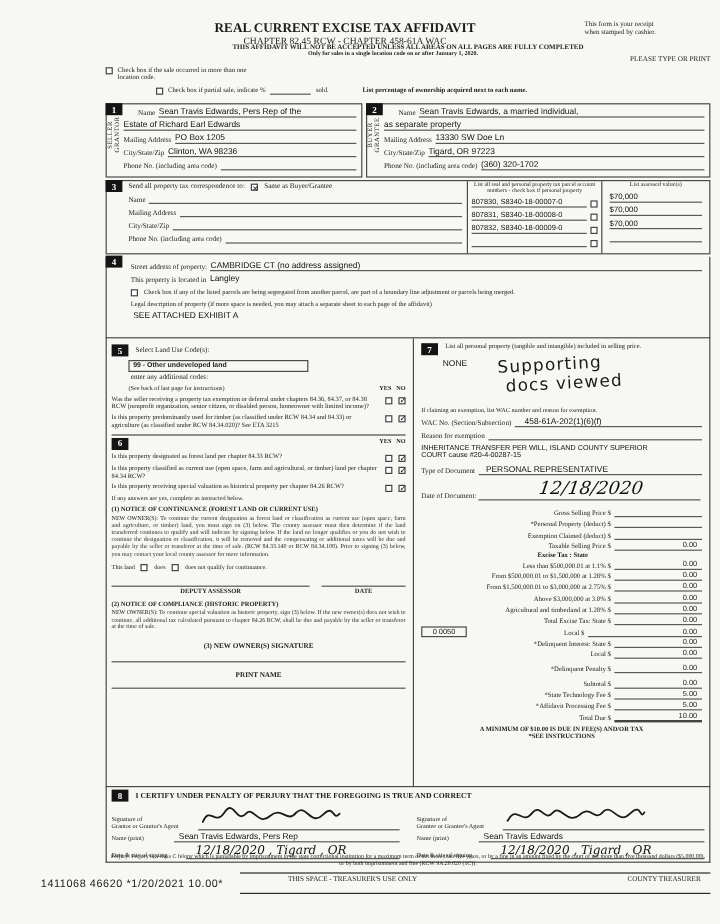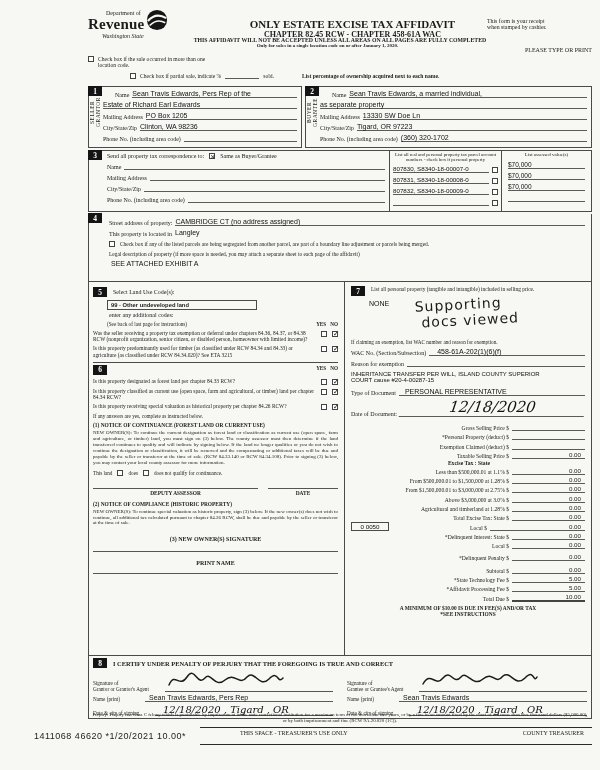--- a/index.html
+++ b/index.html
@@ -34,39 +34,23 @@
   .tval { flex:1; border-bottom:1px solid #5a5a5a; text-align:right; font-size:6.2px;
           font-family:"Liberation Sans", sans-serif; padding-right:4px; margin-left:3px; }
   .sigsvg { display:block; width:120px; height:22px; }
   .notice { font-size:5px; line-height:5.9px; text-align:justify; margin-top:2px; }
 </style>
 </head>
 <body>
 
 <div class="abs" style="left:88px; top:10px; width:504px;">
   <div style="display:flex;">
-    <div style="width:130px;">
-      <div style="display:flex; align-items:center;">
-        <div>
-          <div class="lbl" style="font-size:6px; padding-left:18px;">Department of</div>
-          <div style="font-size:15px; font-weight:bold; letter-spacing:0.2px;">Revenue</div>
-          <div class="lbl" style="font-style:italic; padding-left:14px;">Washington State</div>
-        </div>
-        <span style="margin-left:2px; margin-top:-6px;">
-          <svg width="22" height="22" viewBox="0 0 24 24">
-            <circle cx="12" cy="12" r="11" fill="#161616"></circle>
-            <path d="M2 13 Q 11 3 22 10" stroke="#f7f7f4" stroke-width="2.4" fill="none"></path>
-            <path d="M4 18 Q 12 10 21 15" stroke="#f7f7f4" stroke-width="1.8" fill="none"></path>
-          </svg>
-        </span>
-      </div>
-    </div>
     <div style="flex:1; text-align:center; padding-top:8px;">
-      <div style="font-size:11px; font-weight:bold;">ONLY ESTATE EXCISE TAX AFFIDAVIT</div>
-      <div style="font-size:8px;font-weight:bold;">CHAPTER 82.45 RCW - CHAPTER 458-61A WAC</div>
+      <div style="font-size:11px; font-weight:bold;">REAL CURRENT EXCISE TAX AFFIDAVIT</div>
+      <div style="font-size:8px;">CHAPTER 82.45 RCW - CHAPTER 458-61A WAC</div>
     </div>
     <div style="width:105px; padding-top:8px;">
       <div class="fine" style="font-size:5.8px;">This form is your receipt</div>
       <div class="fine" style="font-size:5.8px;">when stamped by cashier.</div>
     </div>
   </div>
   <div style="text-align:center; font-size:5.8px; font-weight:bold; margin-top:-2px;">THIS AFFIDAVIT WILL NOT BE ACCEPTED UNLESS ALL AREAS ON ALL PAGES ARE FULLY COMPLETED</div>
   <div style="display:flex;">
     <div style="flex:1; text-align:center; font-size:5px; font-weight:bold; padding-left:90px;">Only for sales in a single location code on or after January 1, 2020.</div>
     <div style="width:115px; text-align:right; font-size:6px; padding-top:4px;">PLEASE TYPE OR PRINT</div>

